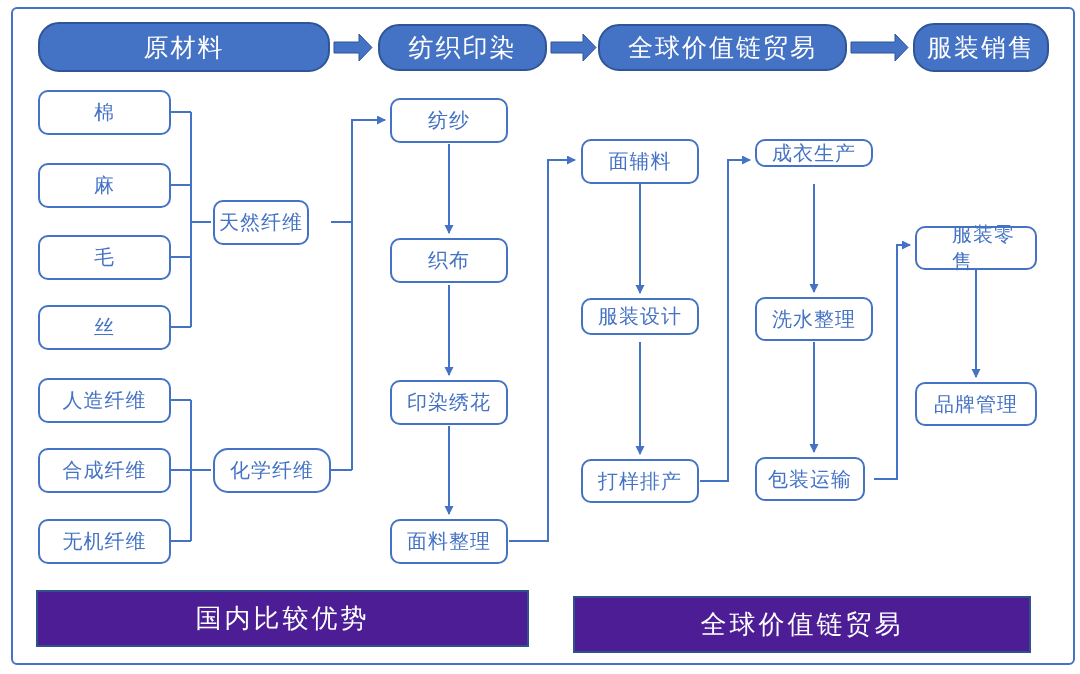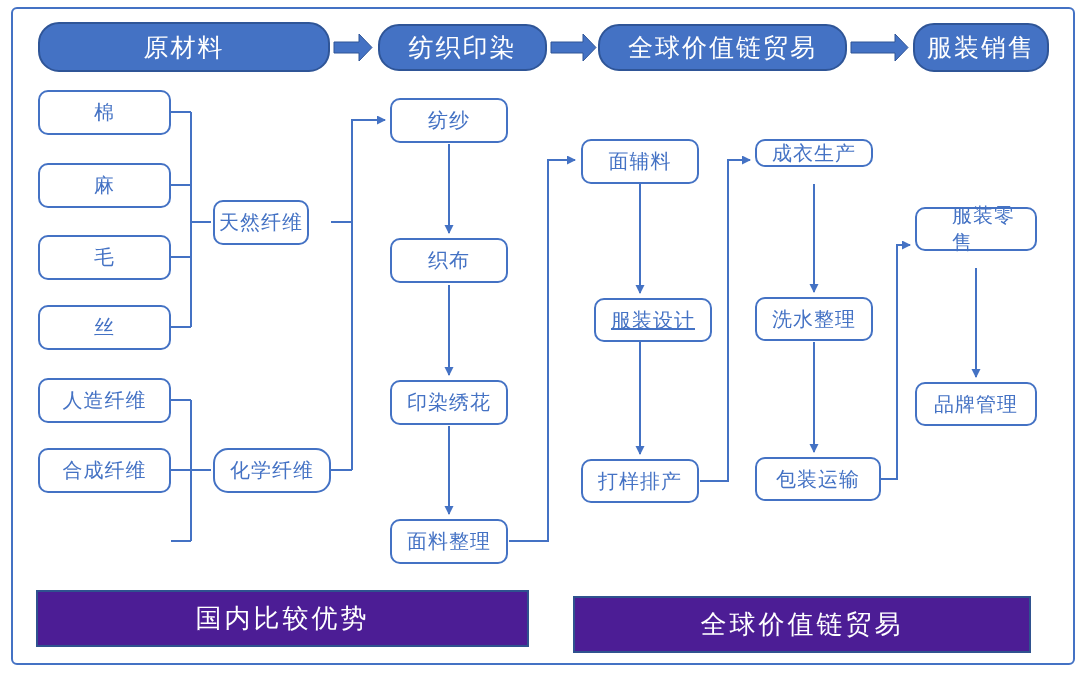--- a/index.html
+++ b/index.html
@@ -92,34 +92,35 @@
   <div class="chip" style="left:913px;top:23px;width:136px;height:49px;">服装销售</div>
 
   <div class="node" style="left:38px;top:90px;width:133px;height:45px;">棉</div>
   <div class="node" style="left:38px;top:163px;width:133px;height:45px;">麻</div>
   <div class="node" style="left:38px;top:235px;width:133px;height:45px;">毛</div>
   <div class="node" style="left:38px;top:305px;width:133px;height:45px;">丝</div>
   <div class="node" style="left:213px;top:200px;width:96px;height:45px;">天然纤维</div>
 
   <div class="node" style="left:38px;top:378px;width:133px;height:45px;">人造纤维</div>
   <div class="node" style="left:38px;top:448px;width:133px;height:45px;">合成纤维</div>
+  <div class="node" style="left:38px;top:519px;width:133px;height:45px;">无机纤维</div>
   <div class="node" style="left:213px;top:448px;width:118px;height:45px;border-radius:15px;">化学纤维</div>
 
   <div class="node" style="left:390px;top:98px;width:118px;height:45px;">纺纱</div>
   <div class="node" style="left:390px;top:238px;width:118px;height:45px;">织布</div>
   <div class="node" style="left:390px;top:380px;width:118px;height:45px;">印染绣花</div>
   <div class="node" style="left:390px;top:519px;width:118px;height:45px;">面料整理</div>
 
   <div class="node" style="left:581px;top:139px;width:118px;height:45px;">面辅料</div>
-  <div class="node" style="left:594px;top:298px;width:118px;height:44px;text-decoration:underline;">服装设计</div>
+  <div class="node" style="left:581px;top:298px;width:118px;height:37px;">服装设计</div>
   <div class="node" style="left:581px;top:459px;width:118px;height:44px;font-family:Liberation Serif, serif;">打样排产</div>
 
   <div class="node" style="left:755px;top:139px;width:118px;height:28px;">成衣生产</div>
   <div class="node" style="left:755px;top:297px;width:118px;height:44px;">洗水整理</div>
-  <div class="node" style="left:755px;top:457px;width:126px;height:44px;">包装运输</div>
+  <div class="node" style="left:755px;top:457px;width:110px;height:44px;">包装运输</div>
 
-  <div class="node" style="left:915px;top:207px;width:122px;height:44px;padding-left:35px;">服装零售</div>
+  <div class="node" style="left:915px;top:226px;width:122px;height:44px;padding-left:35px;">服装零售</div>
   <div class="node" style="left:915px;top:382px;width:122px;height:44px;">品牌管理</div>
 
   <div class="bar" style="left:36px;top:590px;width:493px;height:57px;">国内比较优势</div>
   <div class="bar" style="left:573px;top:596px;width:458px;height:57px;">全球价值链贸易</div>
 
 </div>
 
 </body></html>

